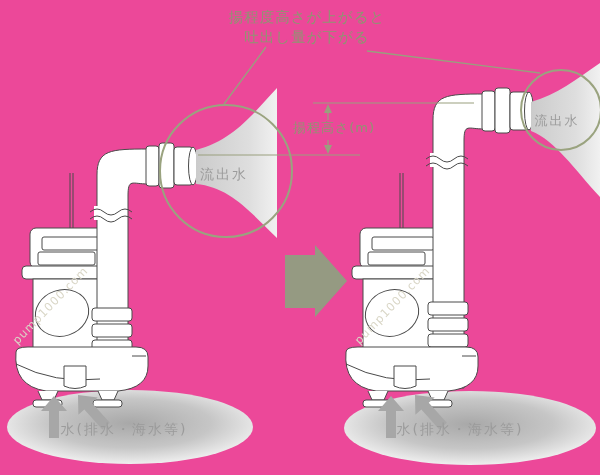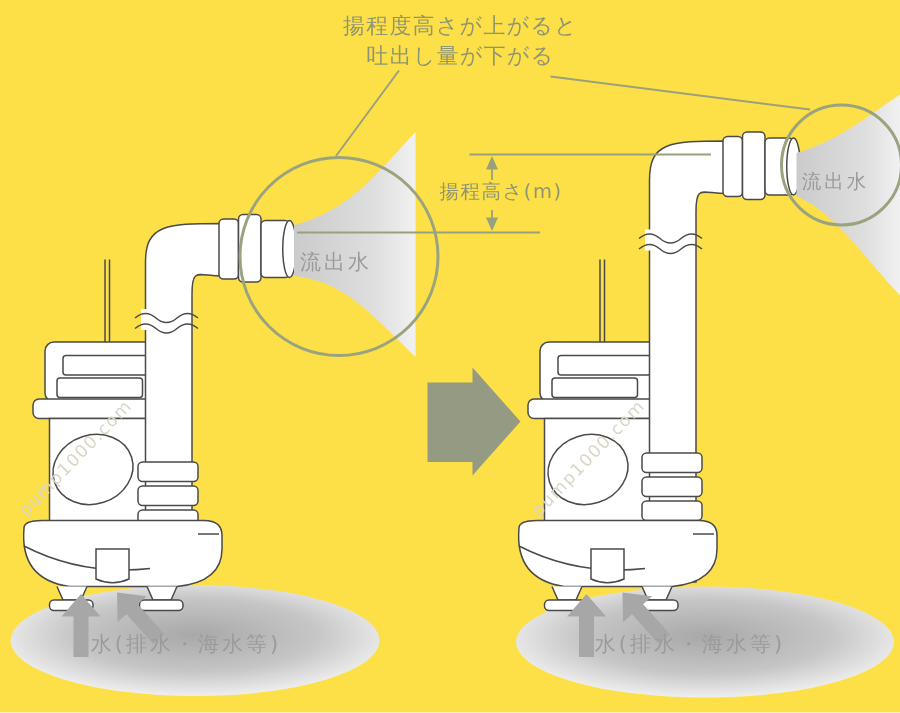--- a/index.html
+++ b/index.html
@@ -1,16 +1,16 @@
 <!DOCTYPE html>
 <html><head>
 <meta charset="utf-8">
 <style>
   html,body{margin:0;padding:0;background:#ffffff;}
-  #stage{position:relative;width:600px;height:475px;background:#fde047;overflow:hidden;
+  #stage{position:relative;width:600px;height:475px;background:#ec4899;overflow:hidden;
          font-family:"DejaVu Sans", sans-serif;}
   svg{display:block}
   text{font-family:"DejaVu Sans", sans-serif;}
   .jp-annot{font-size:14.5px;letter-spacing:1px;}
   .jp-dim{font-size:13px;letter-spacing:1px;}
   .jp-gray{font-size:14px;letter-spacing:2px;}
   .jp-gray-sm{font-size:13px;letter-spacing:2px;}
   .wm{font-size:11.5px;letter-spacing:1px;}
   .draw{stroke:#4a4a4a;stroke-width:1;fill:#ffffff;}
   .draw-n{stroke:#4a4a4a;stroke-width:1;fill:none;}

